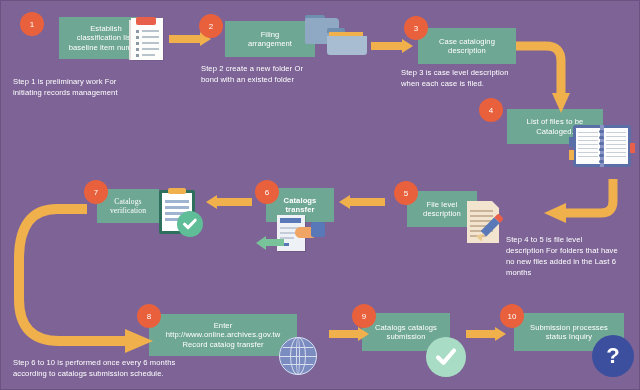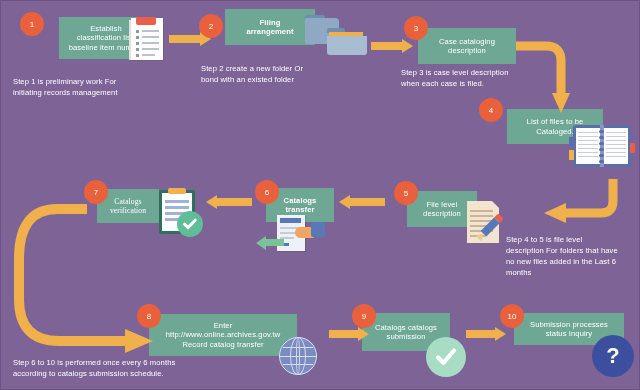--- a/index.html
+++ b/index.html
@@ -174,21 +174,21 @@
   </div>
 
   <div class="cap" style="left:12px;top:62px;width:180px;margin-top:13px;">Step 1 is preliminary work For
 initiating records management</div>
 
   <div class="arrow-r" style="left:168px;top:31px;width:42px;">
     <div class="shaft" style="left:0;width:31px;"></div>
     <div class="head"></div>
   </div>
 
-  <div class="box" style="left:224px;top:8px;width:90px;height:36px;font-weight:bold;">
+  <div class="box" style="left:224px;top:20px;width:90px;height:36px;">
     <span class="txt">Filing
 arrangement</span>
   </div>
   <div class="badge" style="left:198px;top:13px;">
     <span>2</span>
   </div>
 
   <div class="icon" style="left:304px;top:14px;width:62px;height:44px;">
     <div class="folder-tab" style="left:0;top:0;width:20px;height:5px;"></div>
     <div class="folder-back" style="left:0;top:3px;width:34px;height:26px;"></div>
@@ -375,21 +375,21 @@
     <svg width="26" height="26" viewBox="0 0 26 26">
       <path d="M5 13.4 L10.4 18.8 L21 6.5" fill="none" stroke="#ffffff" stroke-width="4.2" stroke-linecap="round" stroke-linejoin="round"></path>
     </svg>
   </div>
 
   <div class="arrow-r" style="left:465px;top:326px;width:40px;">
     <div class="shaft" style="left:0;width:29px;"></div>
     <div class="head"></div>
   </div>
 
-  <div class="box" style="left:513px;top:312px;width:110px;height:32px;">
+  <div class="box" style="left:513px;top:312px;width:110px;height:38px;">
     <span class="txt">Submission processes
 status Inquiry</span>
   </div>
   <div class="badge" style="left:499px;top:303px;">
     <span>10</span>
   </div>
 
   <div class="icon qmark" style="left:591px;top:334px;width:42px;height:42px;">?</div>
 
 </div>

